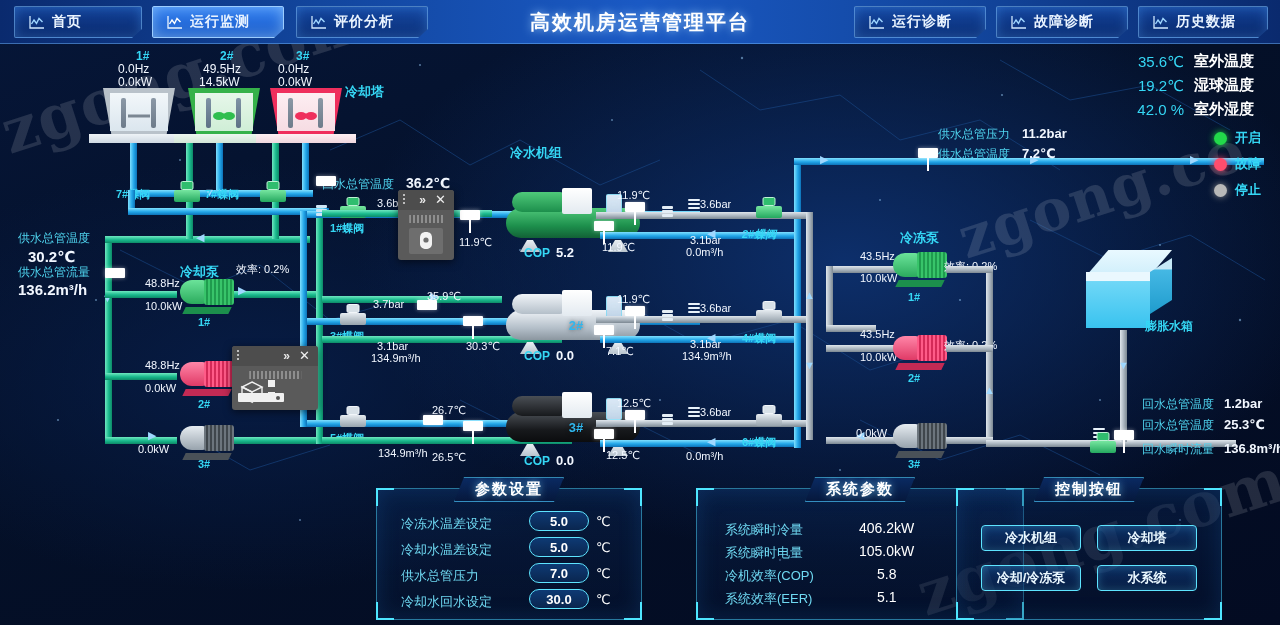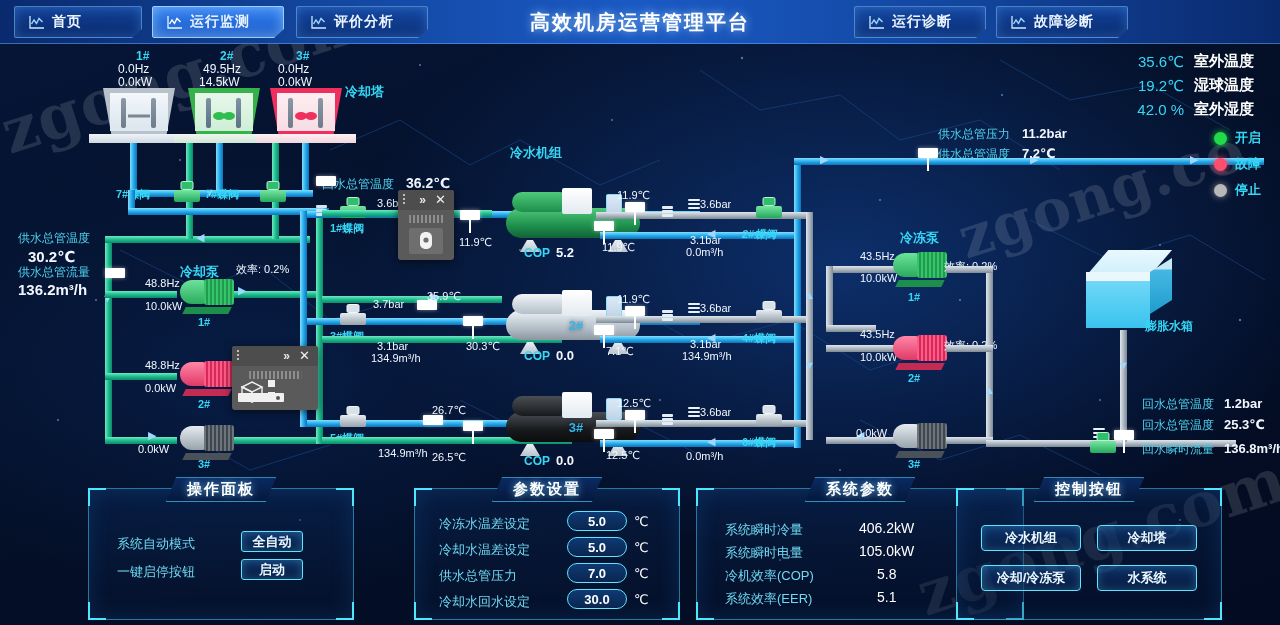--- a/index.html
+++ b/index.html
@@ -294,20 +294,27 @@
       </svg>
       <span>运行诊断</span>
     </div>
     <div class="navbtn" style="left:996px;width:132px;">
       <svg viewBox="0 0 16 14">
         <path d="M1 1v12h14" stroke="#cfe8ff" stroke-width="1.3" fill="none"></path>
         <path d="M2.5 9 L5 5 L7.5 8.5 L10 3.5 L13.5 7" stroke="#9ed5ff" stroke-width="1.4" fill="none"></path>
       </svg>
       <span>故障诊断</span>
     </div>
+    <div class="navbtn" style="left:1138px;width:130px;">
+      <svg viewBox="0 0 16 14">
+        <path d="M1 1v12h14" stroke="#cfe8ff" stroke-width="1.3" fill="none"></path>
+        <path d="M2.5 9 L5 5 L7.5 8.5 L10 3.5 L13.5 7" stroke="#9ed5ff" stroke-width="1.4" fill="none"></path>
+      </svg>
+      <span>历史数据</span>
+    </div>
   </div>
 
   <div class="lbl cyan f12 b" style="left:136px;top:50px;">1#</div>
   <div class="lbl white f12" style="left:118px;top:63px;">0.0Hz</div>
   <div class="lbl white f12" style="left:118px;top:76px;">0.0kW</div>
 
   <div class="lbl cyan f12 b" style="left:220px;top:50px;">2#</div>
   <div class="lbl white f12" style="left:203px;top:63px;">49.5Hz</div>
   <div class="lbl white f12" style="left:199px;top:76px;">14.5kW</div>
 
@@ -772,39 +779,22 @@
       <path d="M22 7 v10 l-10 5" fill="none" stroke="#f0f0f0" stroke-width="1.4"></path>
     </svg>
     <div style="position:absolute;left:36px;top:34px;width:7px;height:7px;background:#f0f0f0;"></div>
     <div style="position:absolute;left:36px;top:46px;width:7px;height:7px;background:#f0f0f0;"></div>
     <div style="position:absolute;left:8px;top:46px;width:46px;height:0;"></div>
     <div style="position:absolute;left:6px;top:47px;width:46px;height:9px;background:#f0f0f0;border-radius:1px;">
       <span style="position:absolute;right:4px;top:3px;width:4px;height:4px;background:#555;border-radius:50%;"></span>
     </div>
   </div>
 
-  <div class="panel" style="left:88px;top:488px;width:266px;">
-    <span class="corner c-tl"></span>
-    <span class="corner c-tr"></span>
-    <span class="corner c-bl"></span>
-    <span class="corner c-br"></span>
-    <div class="ptitle">操作面板</div>
-
-    <div class="prow" style="left:28px;top:46px;">
-      <span class="k">系统自动模式</span>
-    </div>
-    <div class="btn-cap" style="position:absolute;left:152px;top:42px;width:62px;height:21px;border-radius:3px;">全自动</div>
-
-    <div class="prow" style="left:28px;top:74px;">
-      <span class="k">一键启停按钮</span>
-    </div>
-    <div class="btn-cap" style="position:absolute;left:152px;top:70px;width:62px;height:21px;border-radius:3px;">启动</div>
-  </div>
-
-  <div class="panel" style="left:376px;top:488px;width:266px;margin-left:38px;">
+
+  <div class="panel" style="left:376px;top:488px;width:266px;">
     <span class="corner c-tl"></span>
     <span class="corner c-tr"></span>
     <span class="corner c-bl"></span>
     <span class="corner c-br"></span>
     <div class="ptitle">参数设置</div>
 
     <div class="prow" style="left:24px;top:26px;">
         <span class="k">冷冻水温差设定</span>
       </div>
     <div style="position:absolute;left:152px;top:22px;display:flex;align-items:center;">

